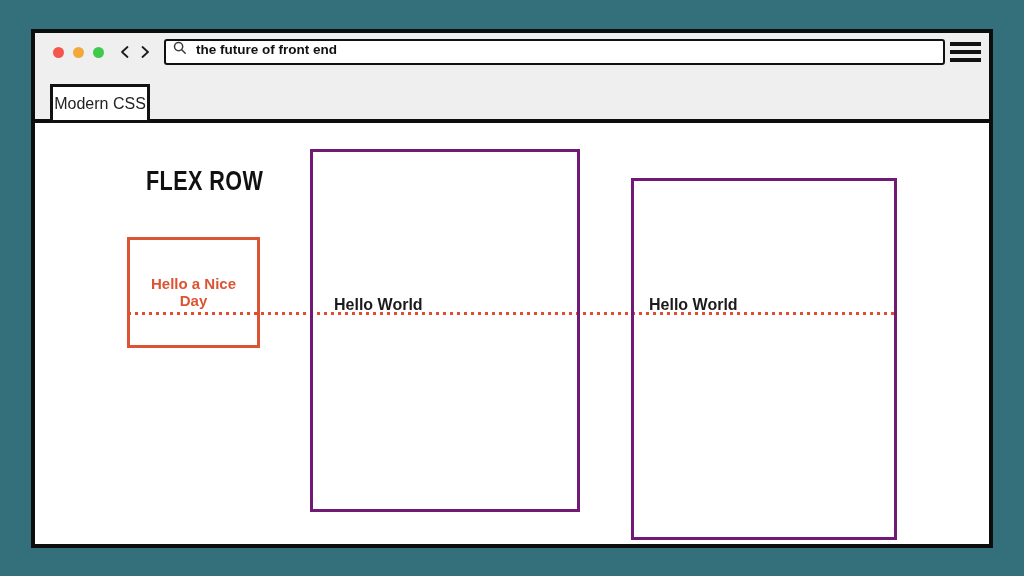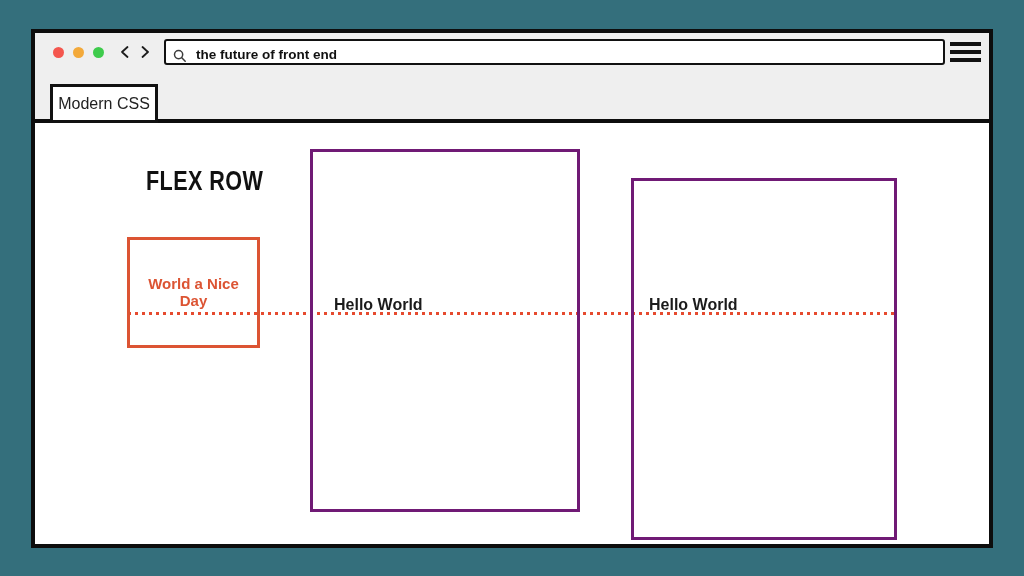--- a/index.html
+++ b/index.html
@@ -45,42 +45,42 @@
   .nav-chevrons { display: flex; gap: 10px; margin-left: 16px; align-items: center; }
   .chev { display: block; cursor: pointer; }
 
   .search-bar {
     margin-left: 14px;
     width: 781px; height: 26px;
     box-sizing: border-box;
     border: 2px solid #111;
     border-radius: 3px;
     background: #fff;
-    display: flex; align-items: flex-end;
+    display: flex; align-items: flex-start;
     padding-left: 7px;
   }
   .search-bar input {
     border: 0; outline: none; background: transparent;
     font-family: "Liberation Sans", sans-serif;
     font-size: 13.5px; font-weight: 700; color: #111;
     margin-left: 7px; width: 700px;
   }
   .menu-button {
     margin-left: auto;
     width: 31px; height: 20px;
     display: flex; flex-direction: column; justify-content: space-between;
     cursor: pointer;
   }
   .menu-button .bar { height: 4px; background: #111; }
 
   
   .tab {
     position: absolute;
     left: 15px; top: 51px;
-    width: 108px; height: 39px;
+    width: 100px; height: 39px;
     box-sizing: border-box;
     border: 3px solid #111;
     background: #fff;
     z-index: 3;
     display: flex; align-items: center; justify-content: center;
     font-size: 16px; color: #222;
     cursor: pointer;
   }
 
   
@@ -179,21 +179,21 @@
       </div>
     </div>
 
     <div class="content">
 
       <div class="page-title">FLEX ROW</div>
 
       <div class="baseline-line"></div>
 
       <div class="demo-box box-orange">
-        <span class="box-label">World a Nice Day</span>
+        <span class="box-label">Hello a Nice Day</span>
       </div>
 
       <div class="demo-box box-gray box-gray-1">
         <span class="hello-label">Hello World</span>
       </div>
 
       <div class="demo-box box-gray box-gray-2">
         <span class="hello-label">Hello World</span>
       </div>
 

